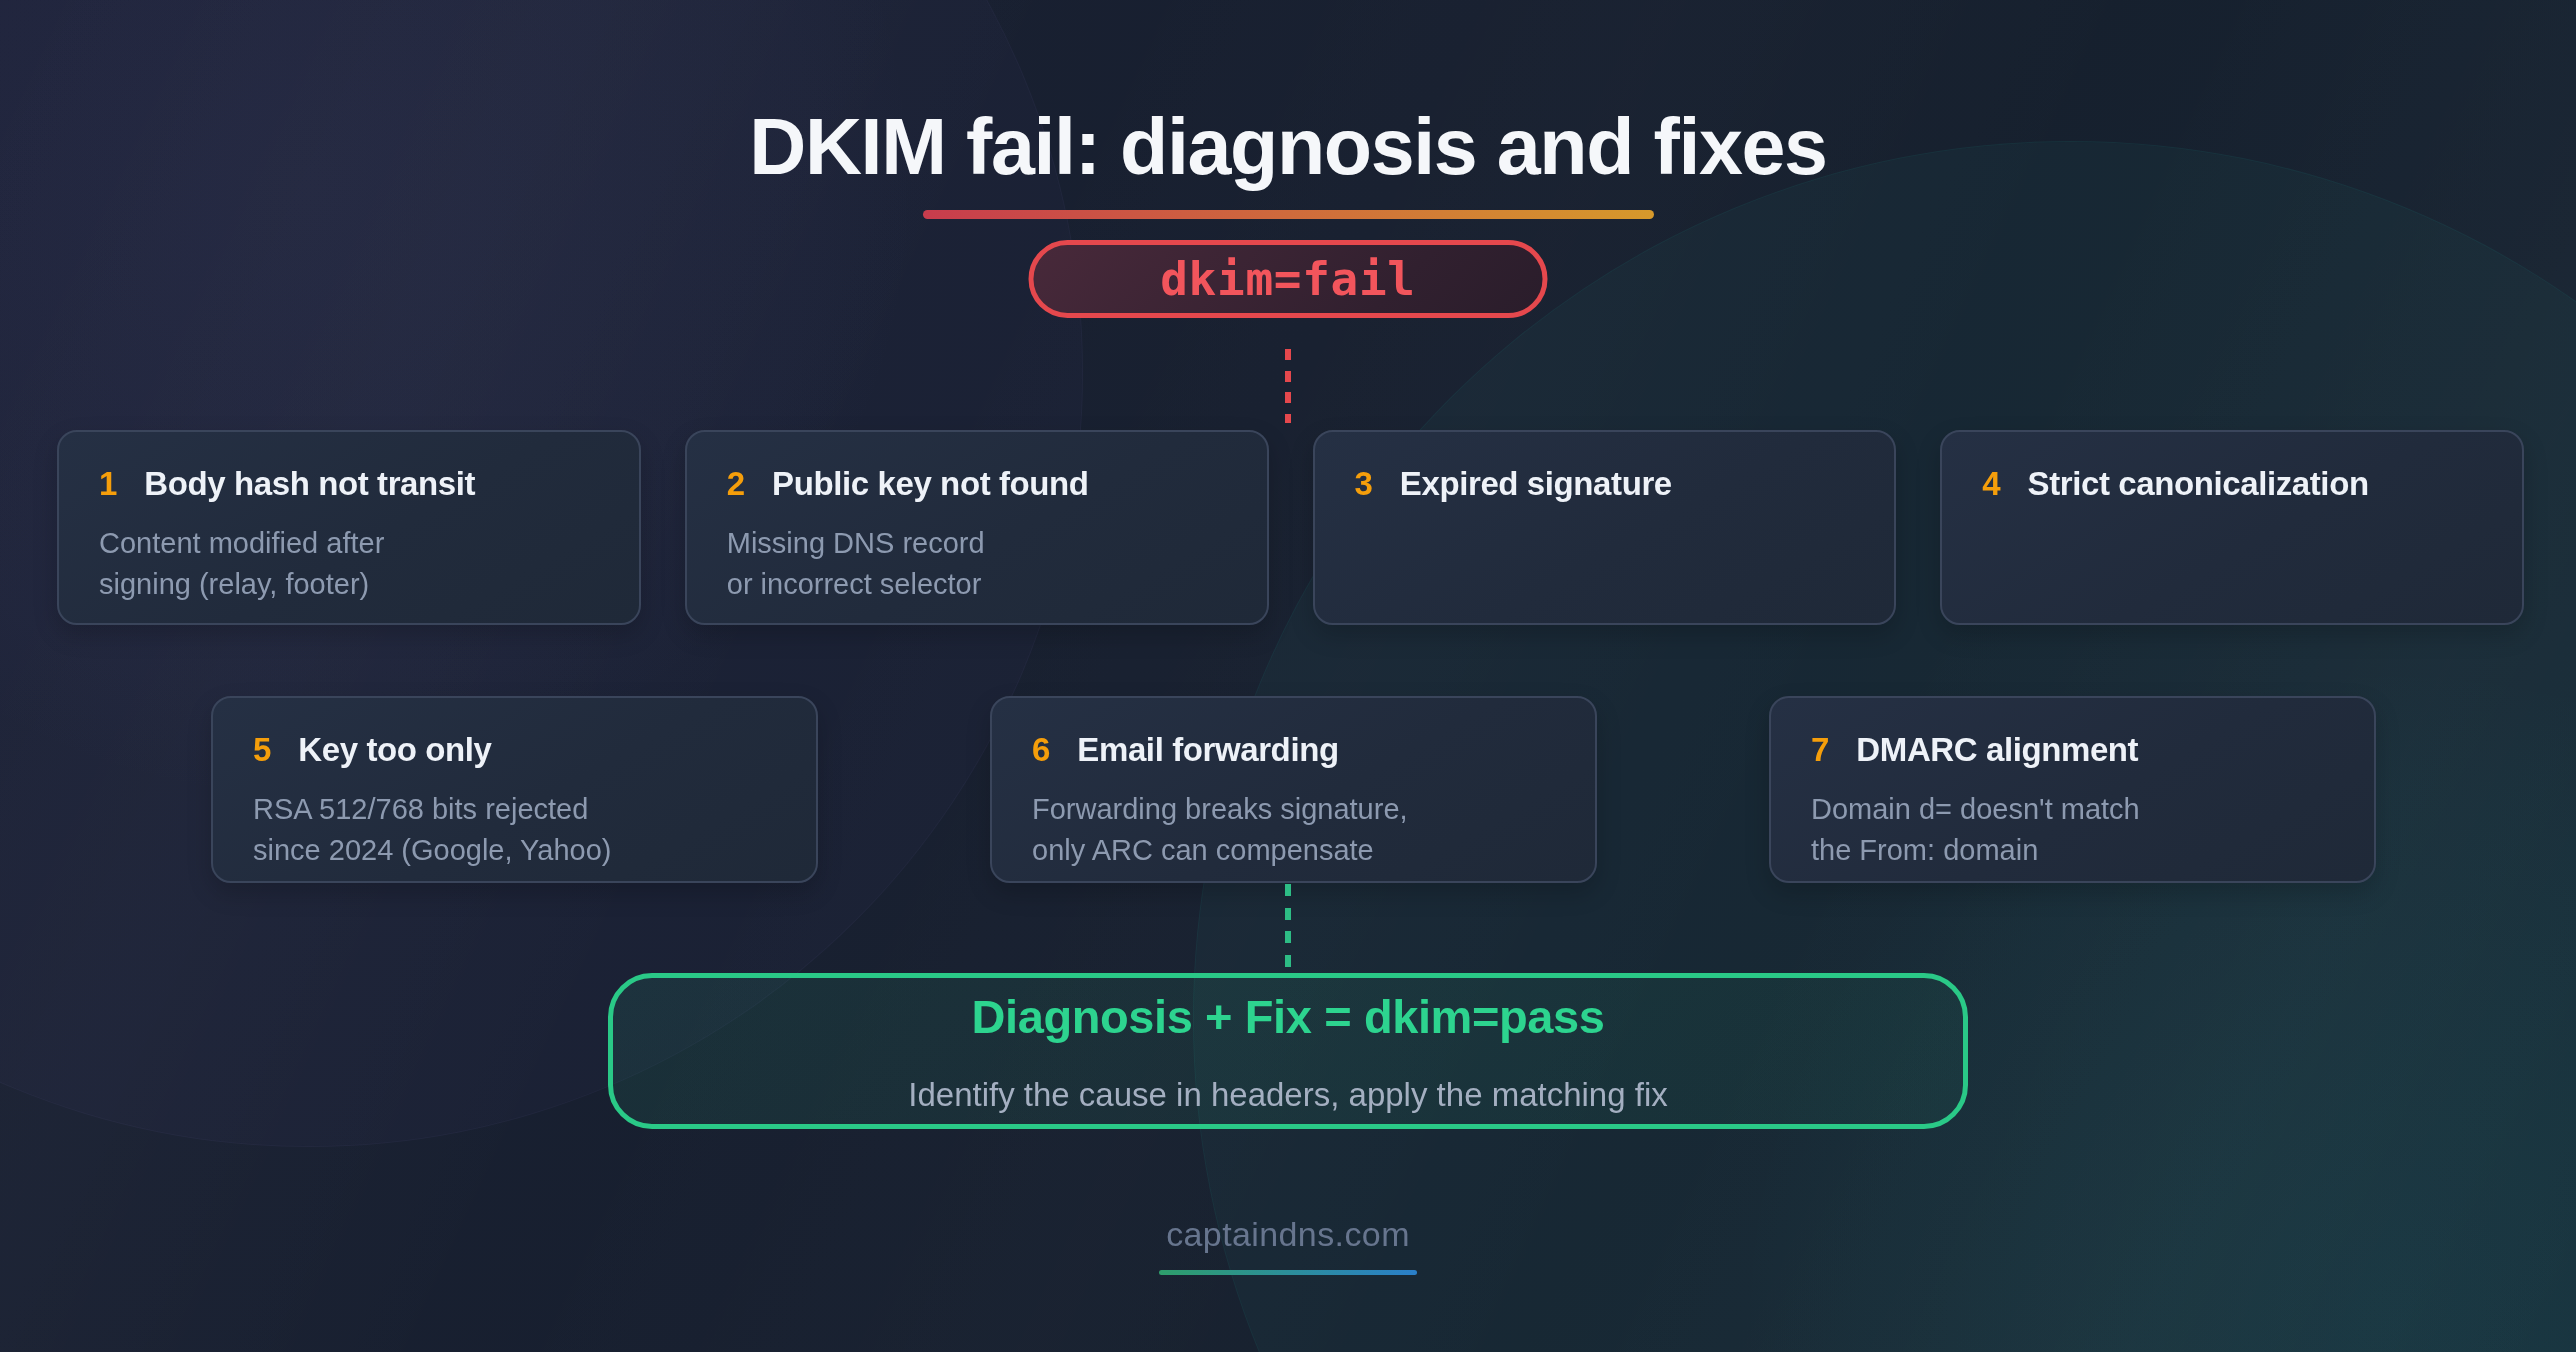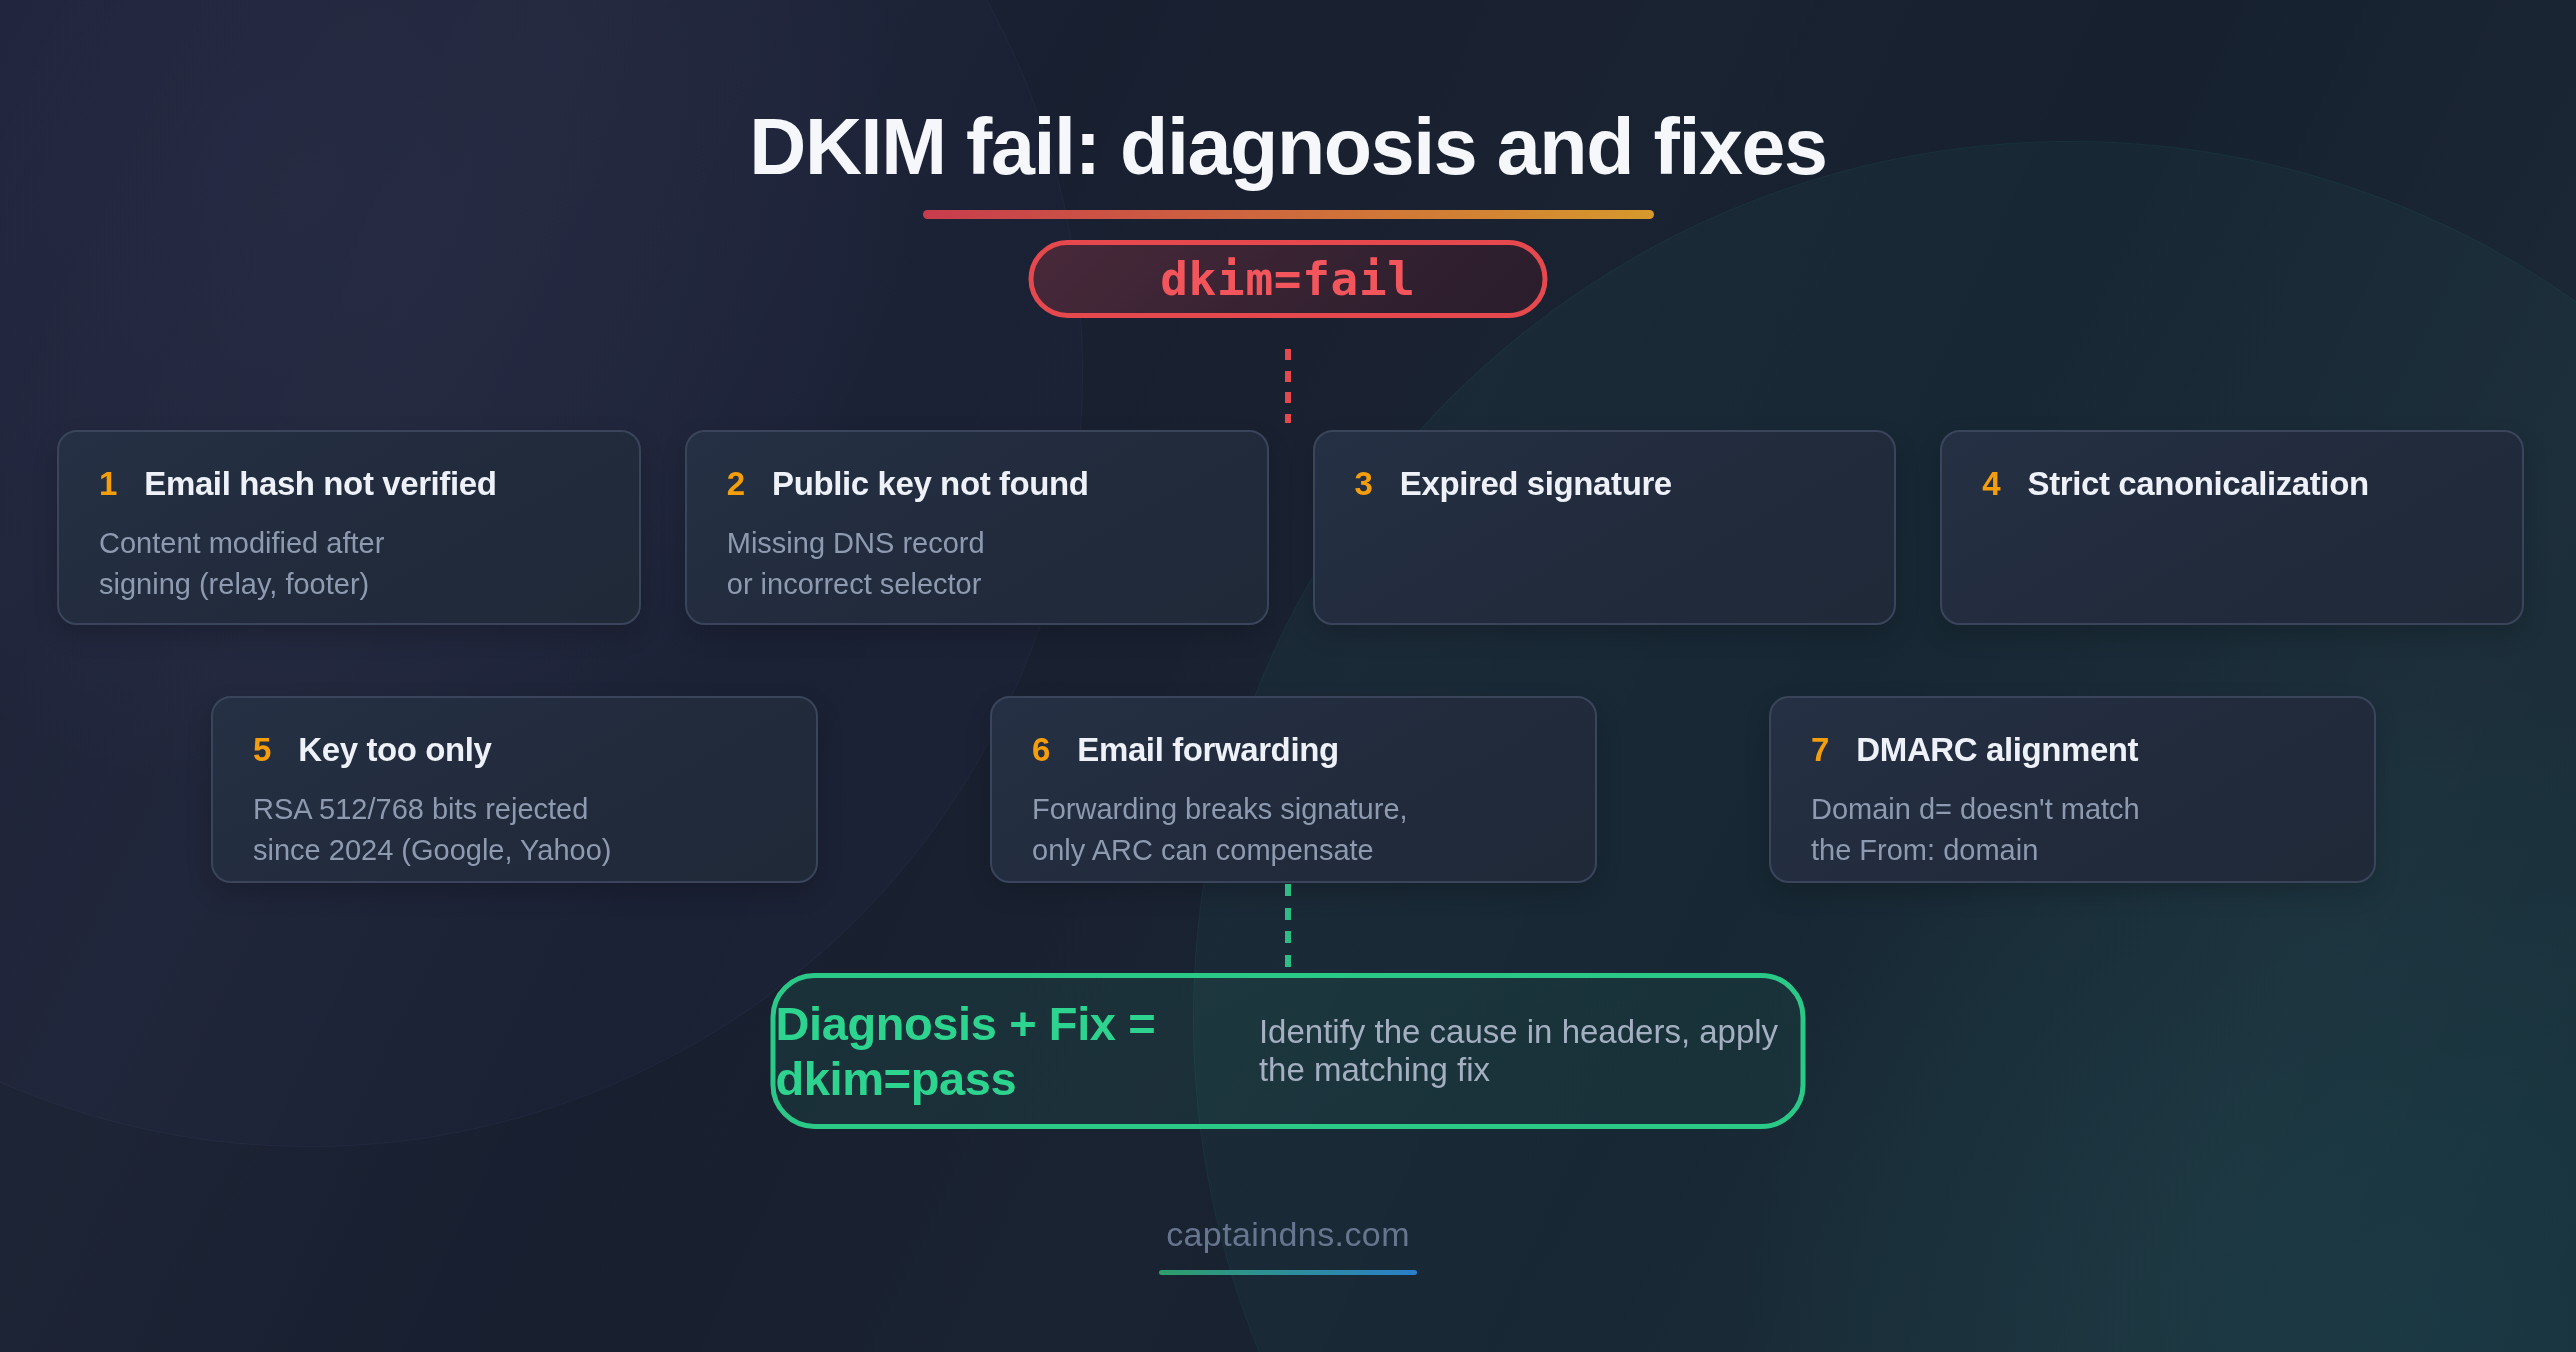--- a/index.html
+++ b/index.html
@@ -82,24 +82,24 @@
   .card-head { display: flex; align-items: baseline; gap: 27px; }
   .card-num { font-size: 33px; font-weight: 700; color: #f59e0b; flex: none; }
   .card-title { font-size: 33px; font-weight: 700; color: #eef2f8; letter-spacing: -0.4px; }
   .card-desc {
     margin-top: 20px; font-size: 29px; line-height: 1.42;
     color: #8d9ab0; white-space: pre-line;
   }
 
   .result-box {
     position: absolute; top: 973px; left: 50%; transform: translateX(-50%);
-    width: 1035px; height: 156px; box-sizing: border-box;
+    width: 1360px; height: 156px; box-sizing: border-box;
     border: 5px solid #2ac987; border-radius: 44px;
     background: linear-gradient(150deg, rgba(45,201,138,0.10) 0%, rgba(45,201,138,0.05) 100%);
-    display: flex; flex-direction: row; align-items: center; justify-content: center;
+    display: flex; flex-direction: column; align-items: center; justify-content: center;
     gap: 32px;
   }
   .result-title { font-size: 47px; font-weight: 700; color: #2dd48f; letter-spacing: -0.4px; }
   .result-subtitle { font-size: 33px; color: #a4afc1; }
 
   .footer { position: absolute; top: 1215px; left: 0; width: 100%; text-align: center; }
   .footer-domain { font-size: 34px; color: #67758e; letter-spacing: 0.4px; }
   .footer-underline {
     width: 258px; height: 5.7px; border-radius: 2.9px; margin: 15.7px auto 0;
     background: linear-gradient(90deg, #2e9e6b 0%, #2a7fc9 100%);
@@ -121,21 +121,21 @@
   <div class="badge">
     <span class="badge-label">dkim=fail</span>
   </div>
 
   <div class="connector connector-red"></div>
 
   <div class="row row-1">
     <div class="card">
       <div class="card-head">
         <span class="card-num">1</span>
-        <span class="card-title">Email hash not verified</span>
+        <span class="card-title">Body hash not transit</span>
       </div>
       <div class="card-desc">Content modified after
 signing (relay, footer)</div>
     </div>
     <div class="card">
       <div class="card-head">
         <span class="card-num">2</span>
         <span class="card-title">Public key not found</span>
       </div>
       <div class="card-desc">Missing DNS record

